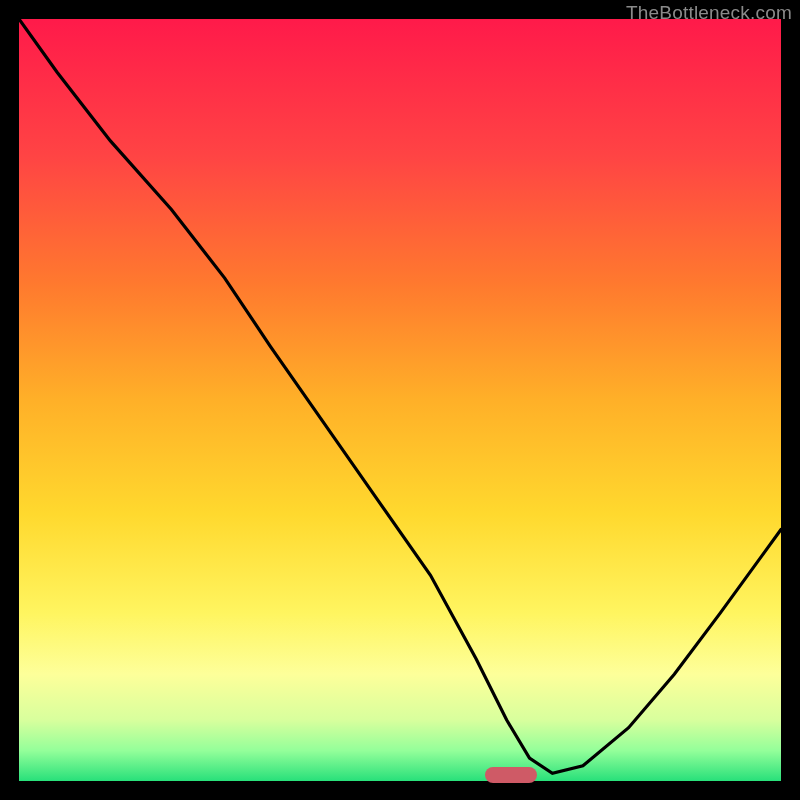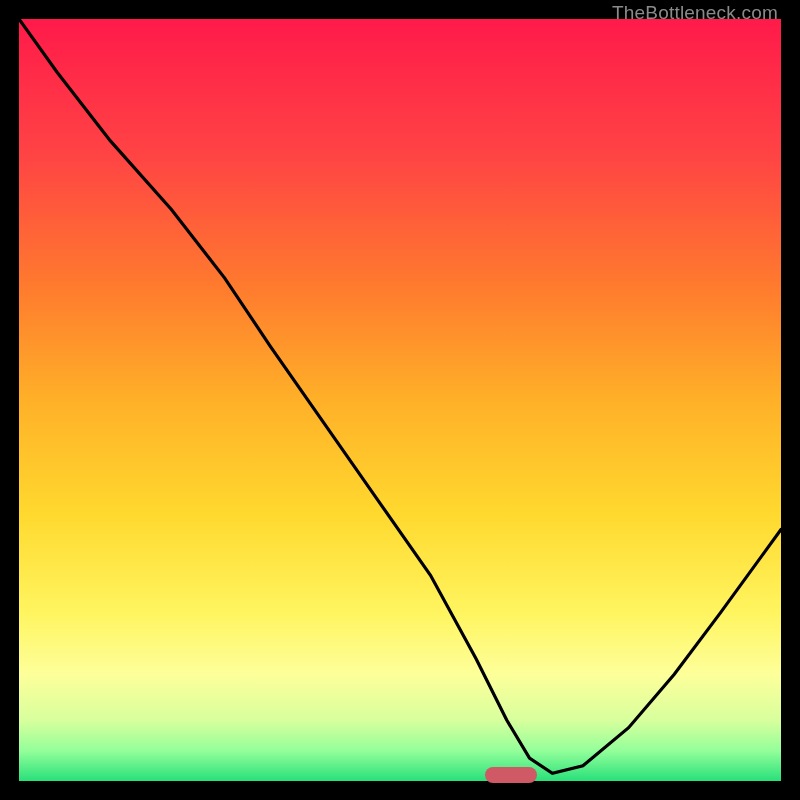--- a/index.html
+++ b/index.html
@@ -46,21 +46,21 @@
   .marker {
     position: absolute;
     width: 52px;
     height: 16px;
     border-radius: 8px;
     background: #cf5a66;
   }
   .watermark {
     position: absolute;
     top: 2px;
-    right: 22px;
+    right: 8px;
     font-family: Arial, Helvetica, sans-serif;
     font-size: 19px;
     letter-spacing: 0.2px;
     color: #8a8a8a;
     user-select: none;
   }
 </style>
 </head>
 <body>
 

